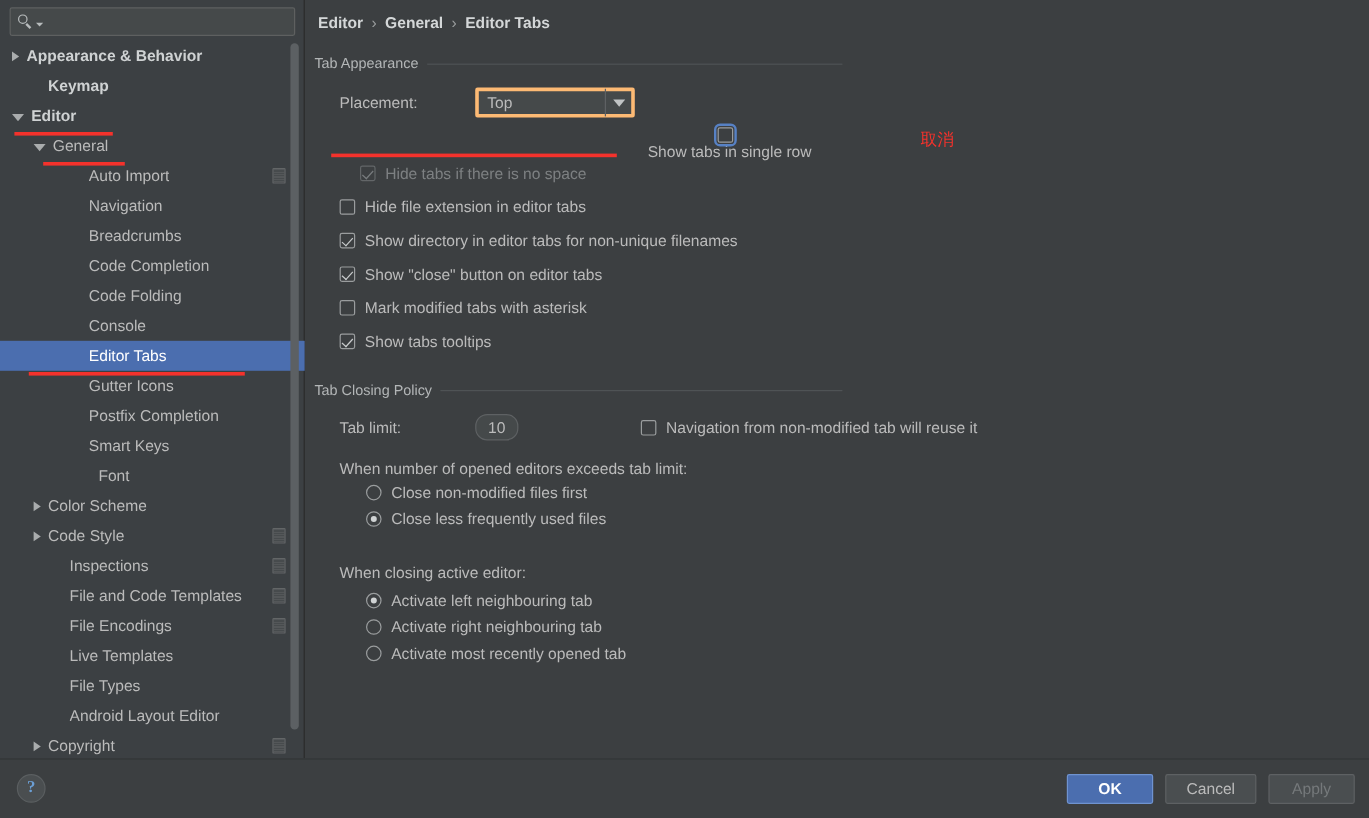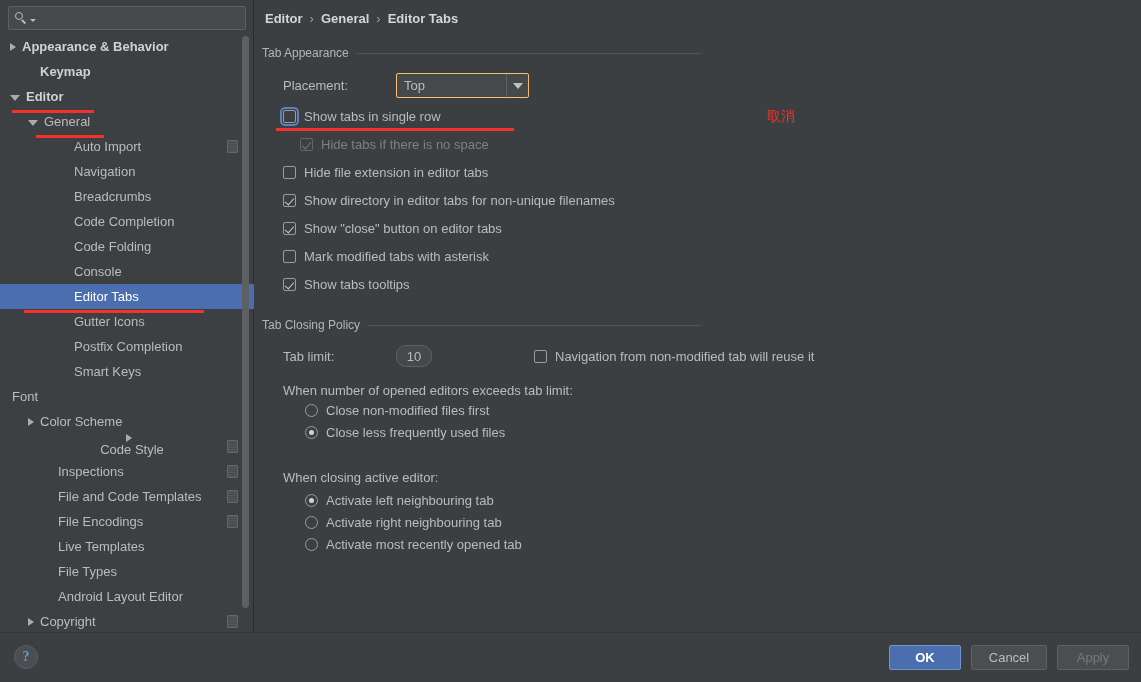--- a/index.html
+++ b/index.html
@@ -142,21 +142,21 @@
   }
   .group-title .line {
     flex: 1 1 auto; height: 1px; background: #4f5355; margin-left: 7px;
   }
 
   .field-row { display: flex; align-items: center; gap: 38px; }
   .field-label { font-size: 13px; color: #bbbbbb; }
 
   .combo {
     width: 133px; height: 25px;
-    background: #45494a; border: 1px solid #fdba74;
+    background: #45494a; border: 3px solid #fdba74;
     border-radius: 2px;
     display: flex; align-items: center;
     position: relative;
   }
   .combo .val {
     flex: 1 1 auto; padding-left: 7px;
     font-size: 13px; color: #bbbbbb;
   }
   .combo .btn {
     width: 22px; height: 23px;
@@ -346,29 +346,29 @@
             <span class="lbl">Gutter Icons</span>
           </div>
           <div class="tree-row" style="padding-left: 62px;">
             <span class="arrow none"></span>
             <span class="lbl">Postfix Completion</span>
           </div>
           <div class="tree-row" style="padding-left: 62px;">
             <span class="arrow none"></span>
             <span class="lbl">Smart Keys</span>
           </div>
-          <div class="tree-row" style="">
+          <div class="tree-row" style="padding-left: 46px; margin-left: 24px;">
             <span class="arrow none"></span>
             <span class="lbl">Font</span>
           </div>
           <div class="tree-row" style="padding-left: 28px;">
             <span class="arrow "></span>
             <span class="lbl">Color Scheme</span>
           </div>
-          <div class="tree-row" style="padding-left: 28px; flex-direction: column;">
+          <div class="tree-row" style="padding-left: 28px;">
             <span class="arrow "></span>
             <span class="lbl">Code Style</span>
             <span class="cfg-icon"></span>
           </div>
           <div class="tree-row" style="padding-left: 46px;">
             <span class="arrow none"></span>
             <span class="lbl">Inspections</span>
             <span class="cfg-icon"></span>
           </div>
           <div class="tree-row" style="padding-left: 46px;">
@@ -430,21 +430,21 @@
       <span class="field-label" style="width:75px;">Placement:</span>
       <div class="combo">
         <span class="val">Top</span>
         <span class="btn">
           <span class="dn"></span>
         </span>
       </div>
     </div>
 
     <div id="appearance-checkboxes" style="position:absolute;left:28px;top:106px;width:650px;">
-        <div class="cb-row" style="margin-bottom: 8px; padding-left: 0px;">
+        <div class="cb-row" style="margin-bottom: 8px; padding-left: 0px; flex-direction: column;">
           <span class="cbox focused"></span>
           <span class="cb-label">Show tabs in single row</span>
         </div>
         <div class="cb-row" style="margin-bottom: 8px; padding-left: 17px;">
           <span class="cbox checked disabled"></span>
           <span class="cb-label disabled">Hide tabs if there is no space</span>
         </div>
         <div class="cb-row" style="margin-bottom: 8px; padding-left: 0px;">
           <span class="cbox"></span>
           <span class="cb-label">Hide file extension in editor tabs</span>

